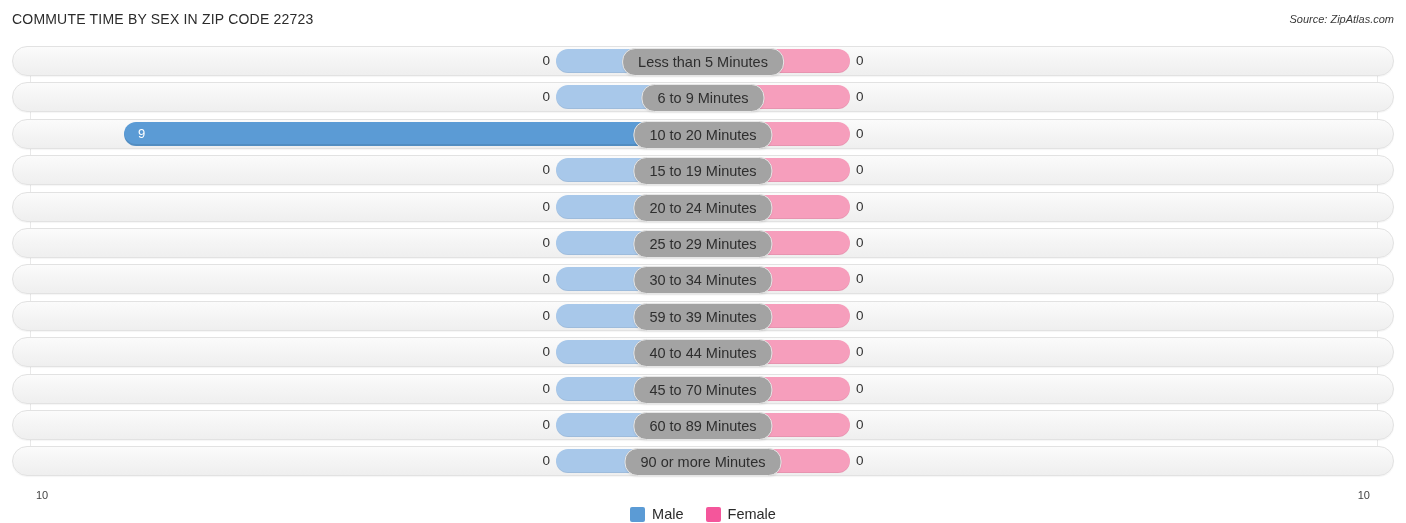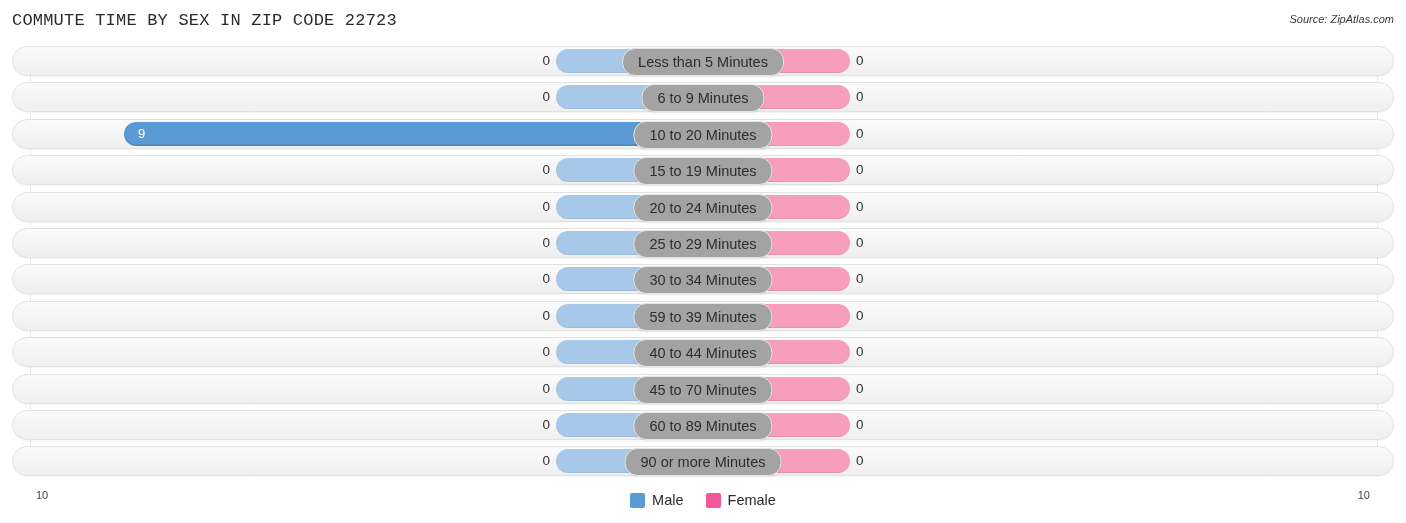--- a/index.html
+++ b/index.html
@@ -17,25 +17,24 @@
 
   
   .header {
     position: relative;
     height: 46px;
   }
   .chart-title {
     position: absolute;
     left: 12px;
     top: 11px;
-    font-size: 17px;
+    font-size: 14px;
     color: #2b2b2b;
     letter-spacing: 0.2px;
     white-space: nowrap;
-    font-family: Liberation Mono, monospace;
   }
   .chart-source {
     position: absolute;
     right: 12px;
     top: 13px;
     font-size: 11px;
     font-style: italic;
     color: #3a3a3a;
     white-space: nowrap;
   }
@@ -164,21 +163,21 @@
     font-size: 11px;
     color: #444;
   }
   .axis-min { left: 36px; }
   .axis-max { right: 36px; }
 
   .legend {
     position: absolute;
     left: 0;
     right: 0;
-    top: 6px;
+    top: 20px;
     display: flex;
     justify-content: center;
     align-items: center;
     gap: 22px;
   }
   .legend-item {
     display: flex;
     align-items: center;
     gap: 7px;
   }

